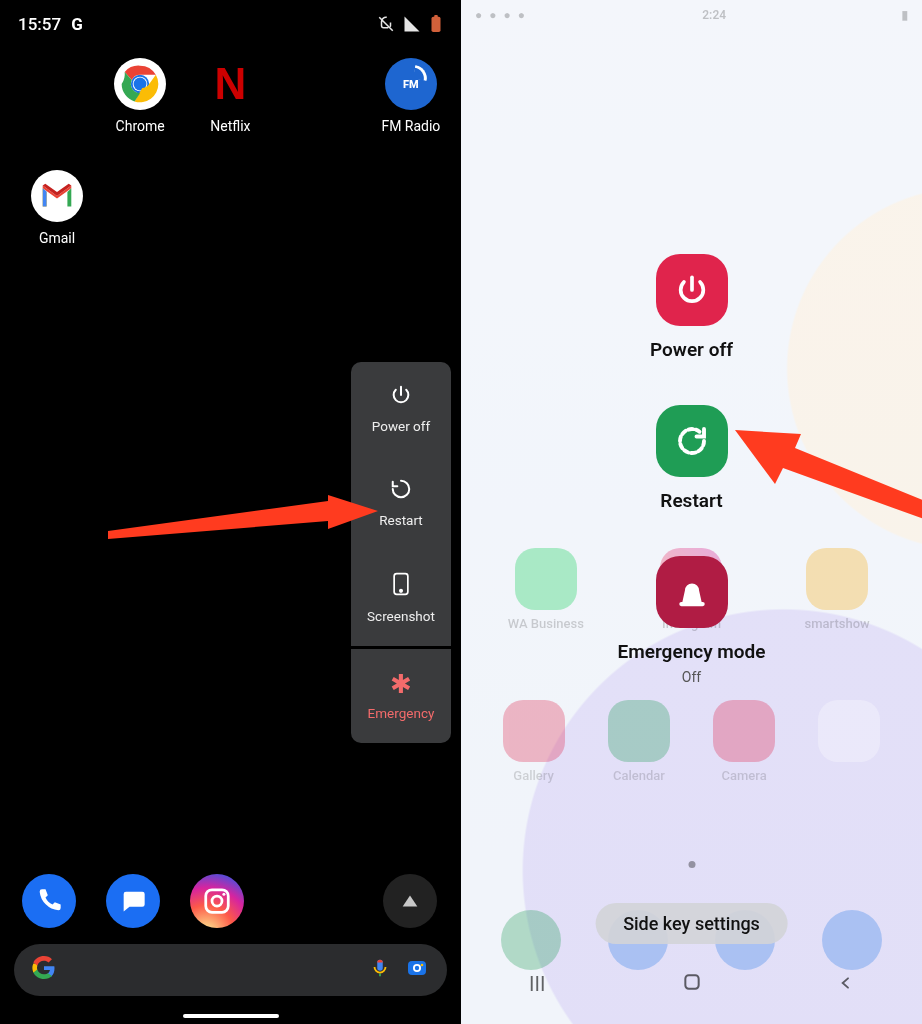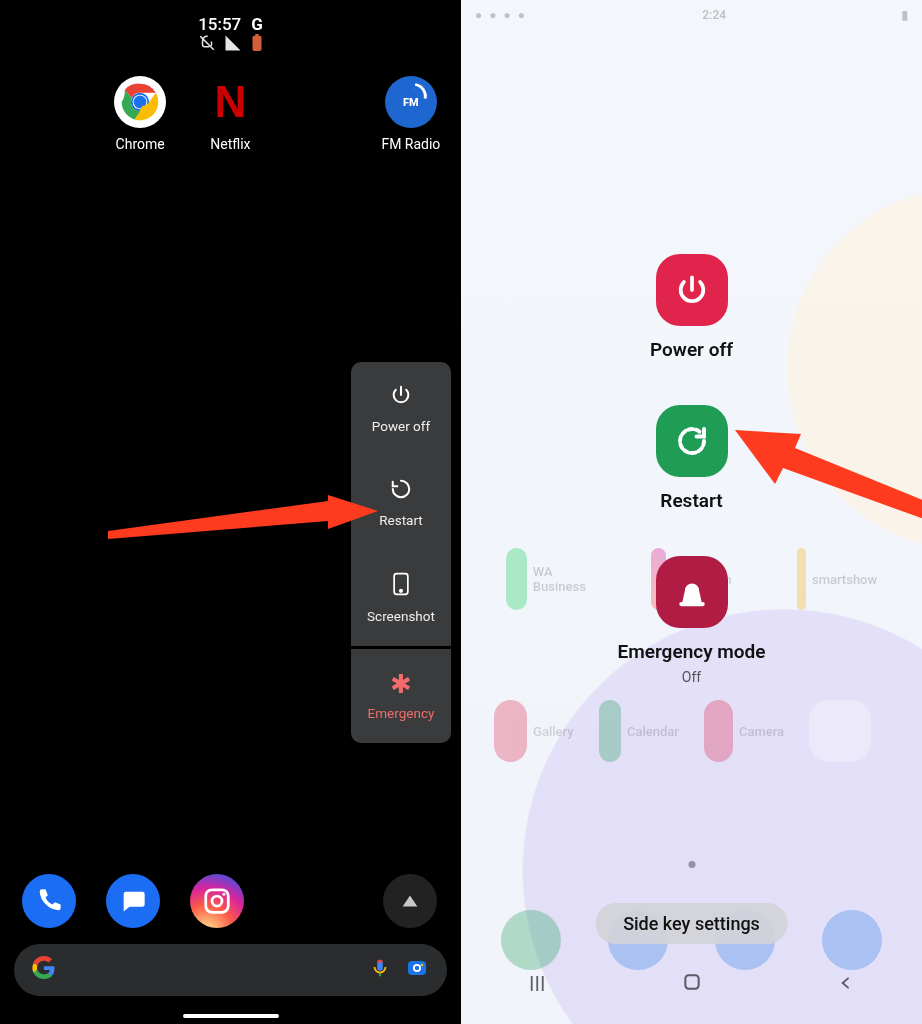--- a/index.html
+++ b/index.html
@@ -20,21 +20,20 @@
     position: relative;
     color: #fff;
   }
   .status-bar {
     display: flex;
     justify-content: space-between;
     align-items: center;
     padding: 14px 18px 6px;
     font-size: 17px;
     font-weight: 500;
-    flex-direction: column;
   }
   .status-left { display: flex; align-items: center; gap: 10px; }
   .status-right { display: flex; align-items: center; gap: 8px; }
   .status-right svg { display: block; }
 
   .app-row { display: flex; padding: 18px 6px 0 6px; }
   .app {
     width: 90px;
     display: flex;
     flex-direction: column;
@@ -183,21 +182,21 @@
   .bg-apps {
     position:absolute; z-index:1; top:548px; left:0; right:0;
     display:flex; justify-content:space-around; padding:0 12px;
     opacity:.35;
   }
   .bg-apps2 {
     position:absolute; z-index:1; top:700px; left:0; right:0;
     display:flex; justify-content:space-around; padding:0 20px;
     opacity:.3;
   }
-  .bg-app { width:80px; display:flex; flex-direction:row; align-items:center; gap:6px; }
+  .bg-app { width:80px; display:flex; flex-direction:column; align-items:center; gap:6px; }
   .bg-app .ic { width:62px; height:62px; border-radius:20px; }
   .bg-app .t { font-size:13px; color:rgba(0,0,0,.5); font-weight:500;}
 
   .side-key {
     position: absolute; z-index:3;
     bottom: 80px; left:50%; transform: translateX(-50%);
     background: rgba(210,212,216,.92);
     padding: 10px 28px;
     border-radius: 26px;
     font-size: 18px; font-weight:500;
@@ -277,20 +276,34 @@
       <div class="app-icon netflix-icon">N</div>
       <span>Netflix</span>
     </div>
     <div class="app" style="visibility:hidden"></div>
     <div class="app">
       <div class="app-icon fm-icon">FM</div>
       <span>FM Radio</span>
     </div>
   </div>
 
+  <div class="app-row" style="padding-left:12px; margin-top:18px">
+    <div class="app">
+      <div class="app-icon gmail-icon">
+        <svg width="34" height="26" viewBox="0 0 52 40">
+            <path fill="#ea4335" d="M26 24L4 8v-4l22 16L48 4v4z"></path>
+            <path fill="#fbbc05" d="M4 8v28h6V14z"></path>
+            <path fill="#34a853" d="M48 8v28h-6V14z"></path>
+            <path fill="#c5221f" d="M4 4l22 16L48 4l-4-3-18 13L8 1z"></path>
+            <path fill="#4285f4" d="M4 36V8l6 5v23z"></path>
+          </svg>
+      </div>
+      <span>Gmail</span>
+    </div>
+  </div>
 
   <div class="power-menu">
     <div class="pm-item">
       <span class="ico">
         <svg width="22" height="22" viewBox="0 0 24 24" fill="none" stroke="#fff" stroke-width="2.2" stroke-linecap="round">
             <path d="M12 3v9"></path>
             <path d="M6.3 6.3a8 8 0 1011.4 0"></path>
           </svg>
       </span>
       <span>Power off</span>

